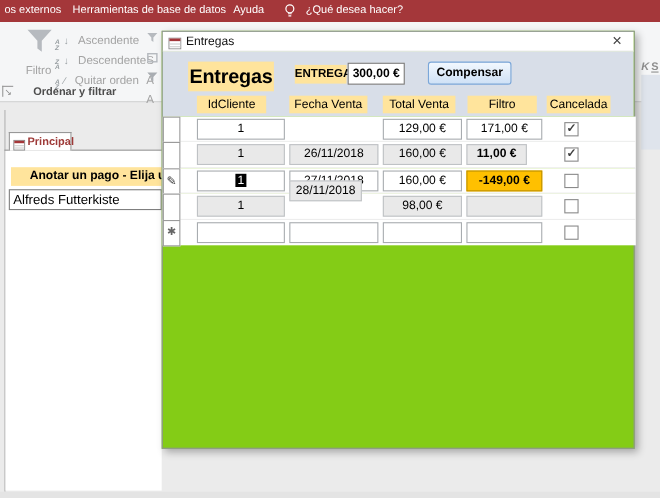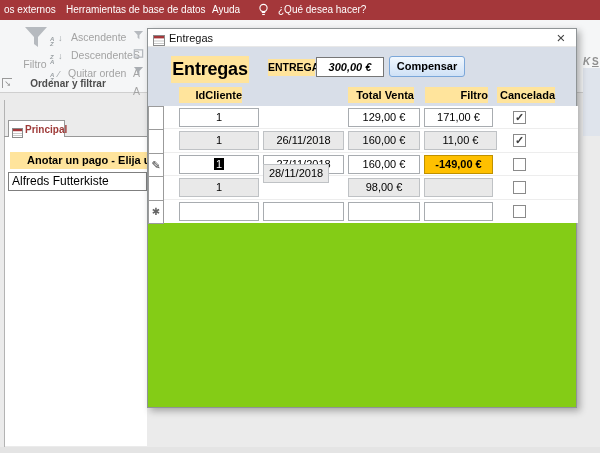--- a/index.html
+++ b/index.html
@@ -35,21 +35,21 @@
   .titlebar { left:0; top:0; width:100%; height:18px; background:#fff; border-bottom:1px solid #e8e8e8; }
   .titletext { font-size:11px; color:#111; line-height:18px; }
   .closex { font-size:15px; color:#444; line-height:16px; text-align:center; cursor:default; }
   .band { left:0; top:18px; width:100%; height:59px; background:#D8DEE8; }
   .bigtitle { background:#FFE49C; font-size:18px; font-weight:bold; color:#000; text-align:center; line-height:27px; letter-spacing:-0.2px; }
   .entlabel { background:#FFE49C; font-size:10.5px; font-weight:bold; text-align:center; line-height:17px; }
   .entinput { border:1px solid #767676; background:#fff; font-family:"Liberation Sans",sans-serif;
               font-size:11px; font-weight:bold; text-align:center; color:#000; }
   .btn { border:1px solid #7ba7d9; border-radius:3px; background:linear-gradient(#f2f8fe,#cfe1f6);
          font-size:11px; font-weight:bold; color:#000; text-align:center; line-height:19px; }
-  .colhead { background:#FFE49C; font-size:11px; font-weight:bold; color:#000; text-align:right; line-height:16px; white-space:nowrap; }
+  .colhead { background:#FFE49C; font-size:11px; font-weight:normal; color:#000; text-align:center; line-height:16px; white-space:nowrap; }
   .rowband { left:0; width:430px; background:#fff; border-bottom:1px solid #ededed; }
   .selcell { left:0; width:16px; background:#fff; border:1px solid #9b9b9b; text-align:center; }
   .pencil { font-size:11px; color:#333; line-height:22px; }
   .newrec { font-size:10px; color:#666; line-height:22px; }
   .field { border:1px solid #a8acb0; background:#fff; font-size:11px; color:#000; text-align:center; line-height:17px; height:19px; white-space:nowrap; overflow:hidden; }
   .field.alt { background:#e9e9e9; border-color:#bfc2c5; }
   .field.amber { background:#FFC000; border-color:#bf9100; font-weight:600; }
   .sel { background:#000; color:#fff; padding:0 2px; }
   .checkbox { width:13px; height:13px; background:#fff; border:1px solid #8a8a8a; font-size:11px; line-height:11px; text-align:center; color:#3f3f3f; font-weight:bold; }
 </style>
@@ -163,41 +163,42 @@
           <line x1="1" y1="8.5" x2="11" y2="8.5" stroke="#c9c9c9"></line>
         </svg>
       </span>
       <span class="titletext abs" style="left:21px;">Entregas</span>
       <span class="closex abs" style="right:7px; top:1px; width:16px;">×</span>
     </div>
 
     <div class="abs band" style="background: rgb(216, 222, 232);"></div>
     <div class="abs bigtitle" style="left: 23px; top: 27px; width: 78px; height: 27px; background: rgb(255, 228, 156);">Entregas</div>
     <div class="abs entlabel" style="left: 120px; top: 30px; width: 47px; height: 17px; background: rgb(255, 228, 156);">ENTREGA</div>
-    <input class="abs entinput" style="left: 168px; top: 28px; width: 68px; height: 20px; font-style: italic;" value="300,00 €">
+    <input class="abs entinput" style="left: 168px; top: 28px; width: 52px; height: 20px;" value="300,00 €">
     <div class="abs btn" style="left:241px; top:27px; width:76px; height:21px;">Compensar</div>
 
     <div class="abs colhead" style="left: 31px; top: 58px; width: 63px; height: 16px; background: rgb(255, 228, 156);">IdCliente</div>
+    <div class="abs colhead" style="left: 115px; top: 58px; width: 71px; height: 16px; background: rgb(255, 228, 156);">Fecha Venta</div>
     <div class="abs colhead" style="left: 200px; top: 58px; width: 66px; height: 16px; background: rgb(255, 228, 156);">Total Venta</div>
     <div class="abs colhead" style="left: 277px; top: 58px; width: 63px; height: 16px; background: rgb(255, 228, 156);">Filtro</div>
     <div class="abs colhead" style="left: 349px; top: 58px; width: 58px; height: 16px; background: rgb(255, 228, 156);">Cancelada</div>
 
     <div class="abs rowband" style="top:77px; height:23px;"></div>
     <div class="abs selcell" style="top:77px; height:24px;"></div>
     <div class="abs field" style="left:31px;  top:79px; width:80px;">1</div>
     <div class="abs field" style="left:200px; top:79px; width:72px;">129,00 €</div>
     <div class="abs field" style="left:276px; top:79px; width:69px;">171,00 €</div>
     <div class="abs checkbox" style="left:365px; top:82px;">✓</div>
 
     <div class="abs rowband" style="top:100px; height:24px;"></div>
     <div class="abs selcell" style="top:100px; height:25px;"></div>
     <div class="abs field alt" style="left:31px;  top:102px; width:80px;">1</div>
     <div class="abs field alt" style="left:115px; top:102px; width:81px;">26/11/2018</div>
     <div class="abs field alt" style="left:200px; top:102px; width:72px;">160,00 €</div>
-    <div class="abs field alt" style="left:276px; top:102px; width:73px;">11,00 €</div>
+    <div class="abs field alt" style="left:276px; top:102px; width:55px;font-weight:bold;">11,00 €</div>
     <div class="abs checkbox" style="left:365px; top:105px;">✓</div>
 
     <div class="abs rowband" style="top:124px; height:23px;"></div>
     <div class="abs selcell" style="top:124px; height:24px;">
       <span class="pencil">✎</span>
     </div>
     <div class="abs field" style="left:31px;  top:126px; width:80px;"><span class="sel">1</span></div>
     <div class="abs field" style="left:115px; top:126px; width:81px;">27/11/2018</div>
     <div class="abs field" style="left:200px; top:126px; width:72px;">160,00 €</div>
     <div class="abs field amber" style="left: 276px; top: 126px; width: 69px; background: rgb(255, 192, 0);">-149,00 €</div>

